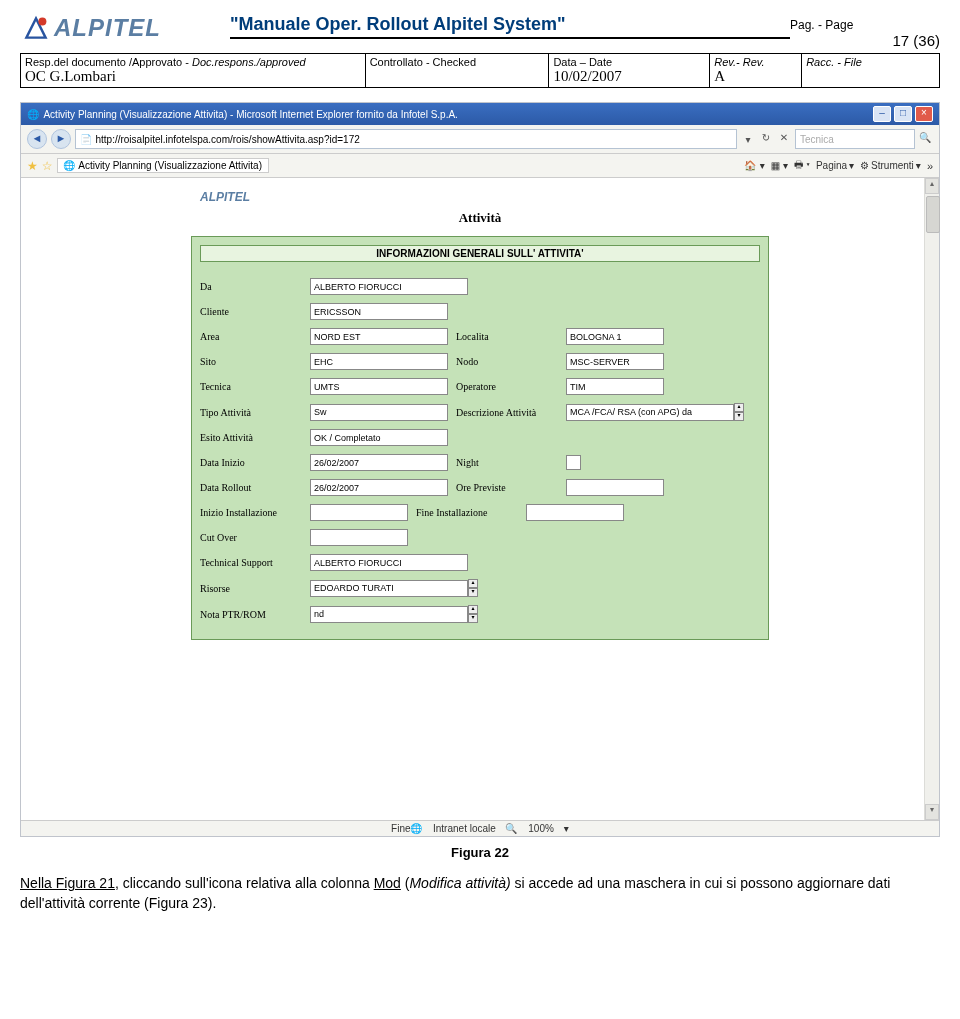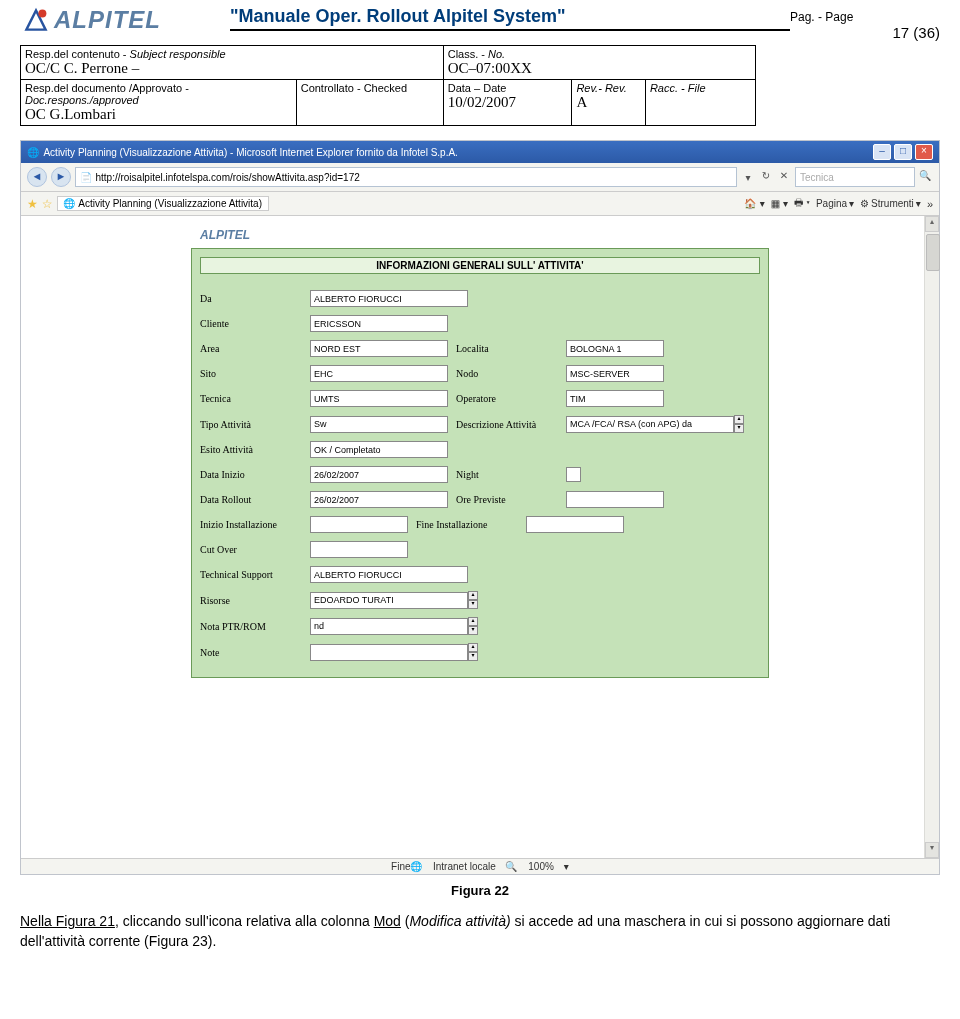--- a/index.html
+++ b/index.html
@@ -3,21 +3,21 @@
 <meta charset="utf-8">
 <style>
   body {
     margin: 0;
     padding: 0;
     font-family: Arial, sans-serif;
     background: #fff;
     width: 960px;
   }
   .page {
-    padding: 6px 20px;
+    padding: 14px 20px;
   }
   .header-top {
     display: flex;
     align-items: flex-start;
     margin-bottom: 4px;
   }
   .logo {
     display: flex;
     align-items: center;
     width: 210px;
@@ -288,31 +288,20 @@
       <span>"</span><span>Manuale Oper. Rollout Alpitel System</span><span>"</span>
     </div>
     <div class="pag-area">
       <div><span>Pag. - Page</span></div>
       <div class="pag-num">17 (36)</div>
     </div>
   </div>
 
   <table class="meta-table">
     <tbody>
-        <tr>
-      <td colspan="2" rowspan="1" style="width:46%">
-        <span>Resp.del contenuto - </span><span class="italic">Subject responsible</span><br>
-        <span class="big">OC/C C. Perrone –</span>
-      </td>
-      <td colspan="3" style="width:42%">
-        <span>Class. - </span><span class="italic">No.</span><br>
-        <span class="big">OC–07:00XX</span>
-      </td>
-      <td style="border:none"></td>
-    </tr>
     <tr>
       <td style="width:30%">
         <span>Resp.del documento /Approvato - </span><span class="italic">Doc.respons./approved</span><br>
         <span class="big">OC G.Lombari</span>
       </td>
       <td style="width:16%">
         <span>Controllato - Checked</span><br>
         <span class="big"></span>
       </td>
       <td style="width:14%">
@@ -378,20 +367,21 @@
       <div class="scrollbar">
         <div class="sb-btn">▴</div>
         <div class="sb-thumb"></div>
         <div class="sb-btn" style="position:absolute;bottom:0;width:12px">▾</div>
       </div>
 
       <div style="display:flex;justify-content:space-between;width:560px;margin:0 auto 6px auto">
         <span class="att-logo">ALPITEL</span>
         <span></span>
       </div>
+      <div class="att-title">Attività</div>
 
       <div class="form-box">
         <div class="form-header">INFORMAZIONI GENERALI SULL' ATTIVITA'</div>
 
         <div class="form-row">
           <span class="lbl">Da</span>
           <span class="fld lg">ALBERTO FIORUCCI</span>
         </div>
         <div class="form-row">
           <span class="lbl">Cliente</span>
@@ -464,28 +454,20 @@
             </div>
         </div>
         <div class="form-row">
           <span class="lbl">Nota PTR/ROM</span>
           <span class="fld lg">nd</span>
           <div class="spin">
               <div>▴</div>
               <div>▾</div>
             </div>
         </div>
-        <div class="form-row">
-          <span class="lbl">Note</span>
-          <span class="fld lg"></span>
-          <div class="spin">
-              <div>▴</div>
-              <div>▾</div>
-            </div>
-        </div>
       </div>
     </div>
     <div class="bw-status">
       <span>Fine</span>
       <div class="status-right">
         <span>🌐</span>
         <span>Intranet locale</span>
         <span>🔍</span>
         <span>100%</span>
         <span>▾</span>

